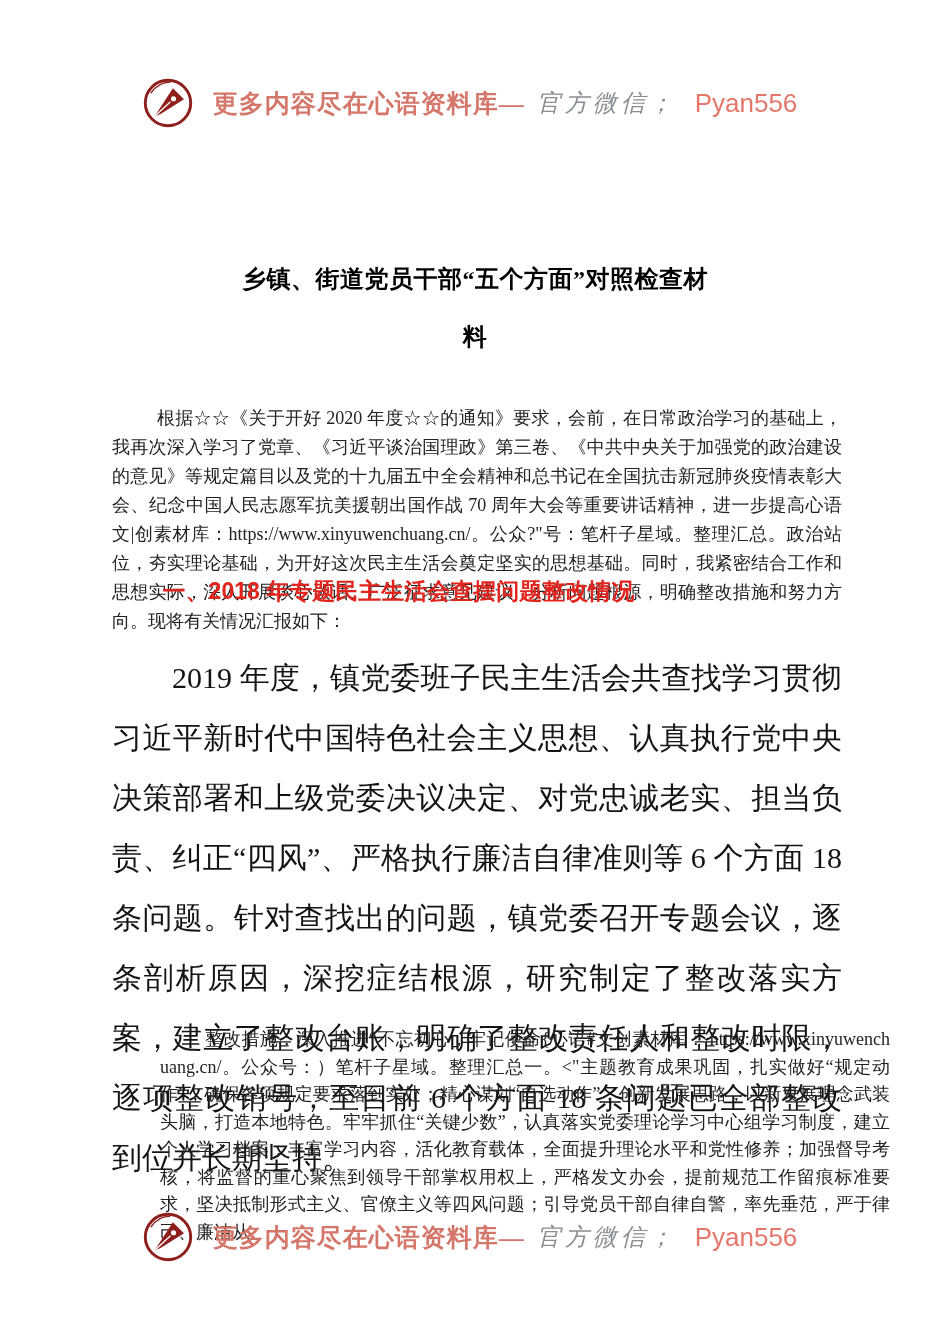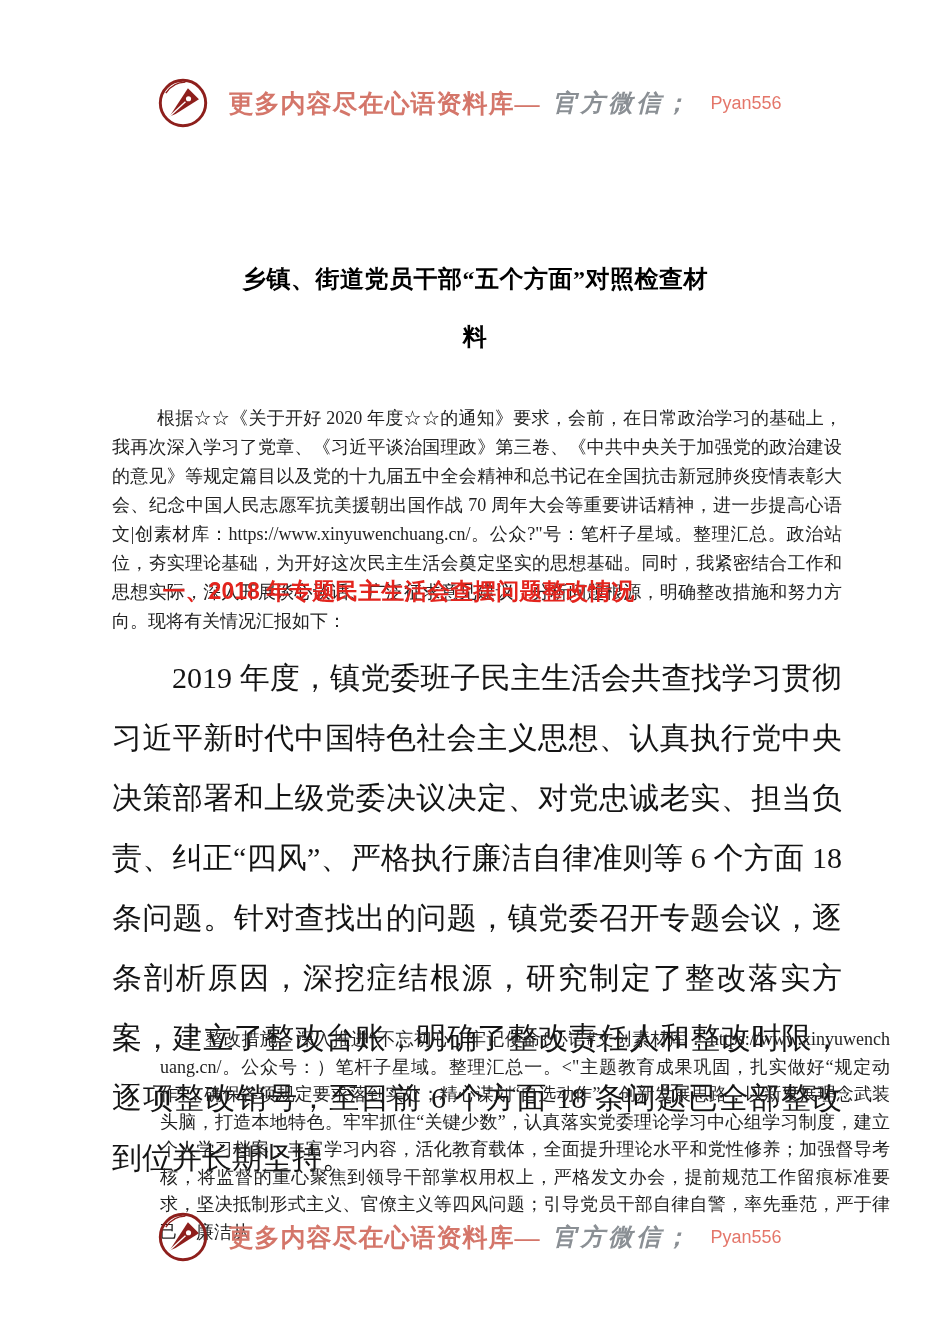--- a/index.html
+++ b/index.html
@@ -29,29 +29,29 @@
   .wm-logo { width: 54px; height: 54px; flex: 0 0 auto; }
   .wm-brand {
     font-size: 25px;
     font-weight: bold;
     color: var(--watermark-brand, #d4766a);
     letter-spacing: 1px;
   }
   .wm-label {
     font-size: 24px;
     font-style: italic;
-    font-weight: bold;
+    font-weight: normal;
     color: var(--watermark-label, #8a8f94);
     letter-spacing: 4px;
     margin-left: -6px;
     text-align: right;
   }
   .wm-id {
     font-family: "Liberation Sans", "DejaVu Sans", sans-serif;
-    font-size: 18px;
+    font-size: 26px;
     color: var(--watermark-id, #e4766a);
   }
 
   
   .doc-title {
     position: absolute;
     top: 250px;
     left: 110px;
     width: 730px;
     text-align: center;

